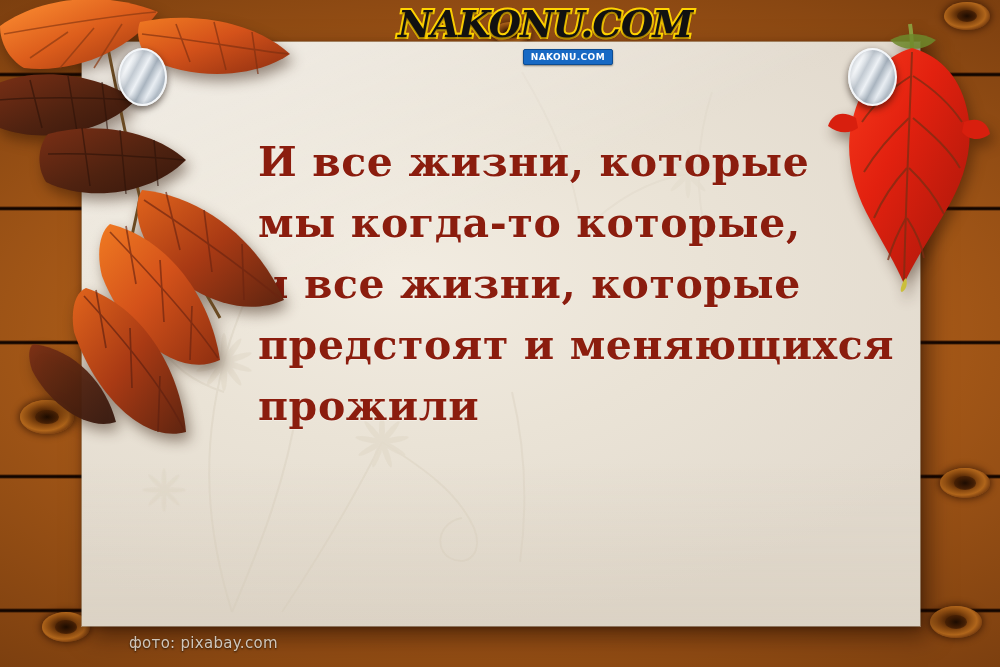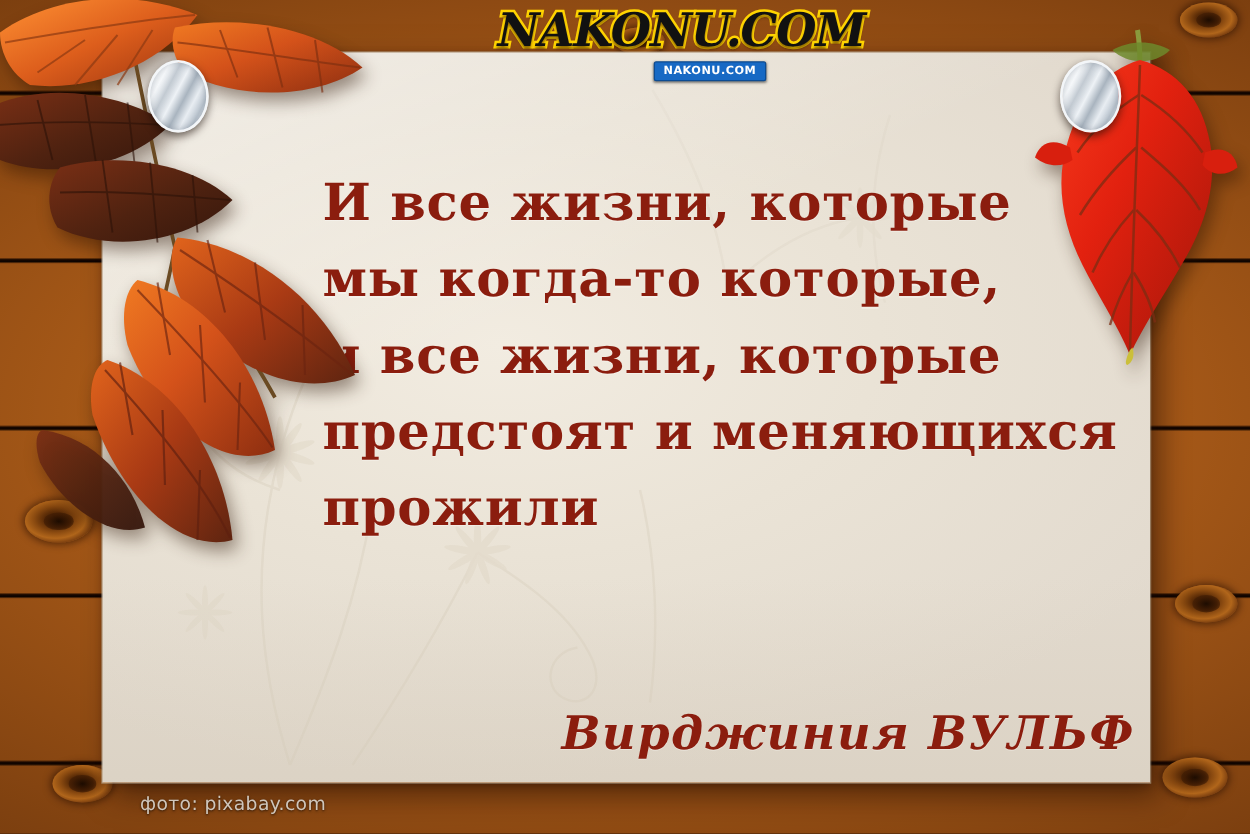--- a/index.html
+++ b/index.html
@@ -126,21 +126,21 @@
     box-shadow:0 3px 7px rgba(20,8,0,.6), inset 0 0 6px rgba(90,105,120,.45);}
   .screw::after{content:"";position:absolute;inset:0;border-radius:50%;
     background:linear-gradient(118deg, rgba(255,255,255,.55), rgba(255,255,255,0) 45%);}
 
   
   .leafwrap{position:absolute;}
   .leafwrap svg{display:block;filter:drop-shadow(4px 7px 7px rgba(40,15,0,.45));}
 
   
   #credit{
-    position:absolute;left:112px;top:634px;
+    position:absolute;left:129px;top:634px;
     font-family:"DejaVu Sans","Liberation Sans",sans-serif;
     font-size:15px;color:#cfc6bb;letter-spacing:.3px;
     text-shadow:0 1px 2px rgba(0,0,0,.7);
   }
 </style>
 </head>
 <body>
 
 <div id="stage">
 
@@ -256,21 +256,20 @@
   </div>
 
   <div id="quote">
     <div class="ln">И все жизни, которые</div>
     <div class="ln">мы когда-то которые,</div>
     <div class="ln">и все жизни, которые</div>
     <div class="ln">предстоят и меняющихся</div>
     <div class="ln">прожили</div>
   </div>
 
-  <div id="author">Вирджиния ВУЛЬФ</div>
 
   <div class="leafwrap" style="left:-10px;top:-12px;">
     <svg width="330" height="470" viewBox="0 0 330 470">
       <defs>
         <linearGradient id="lo1" x1="0" y1="0" x2="1" y2="1">
           <stop offset="0" stop-color="#f07a22"></stop>
             <stop offset=".45" stop-color="#d4521a"></stop>
           <stop offset="1" stop-color="#8d2e10"></stop>
         </linearGradient>
         <linearGradient id="lo2" x1="0" y1="0" x2="1" y2="1">

